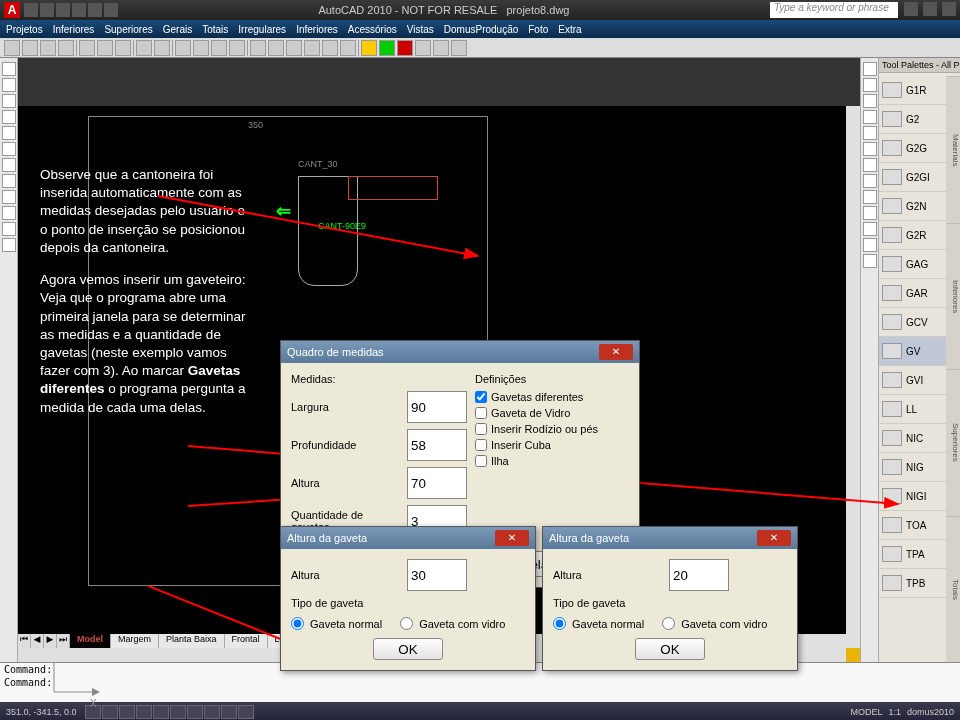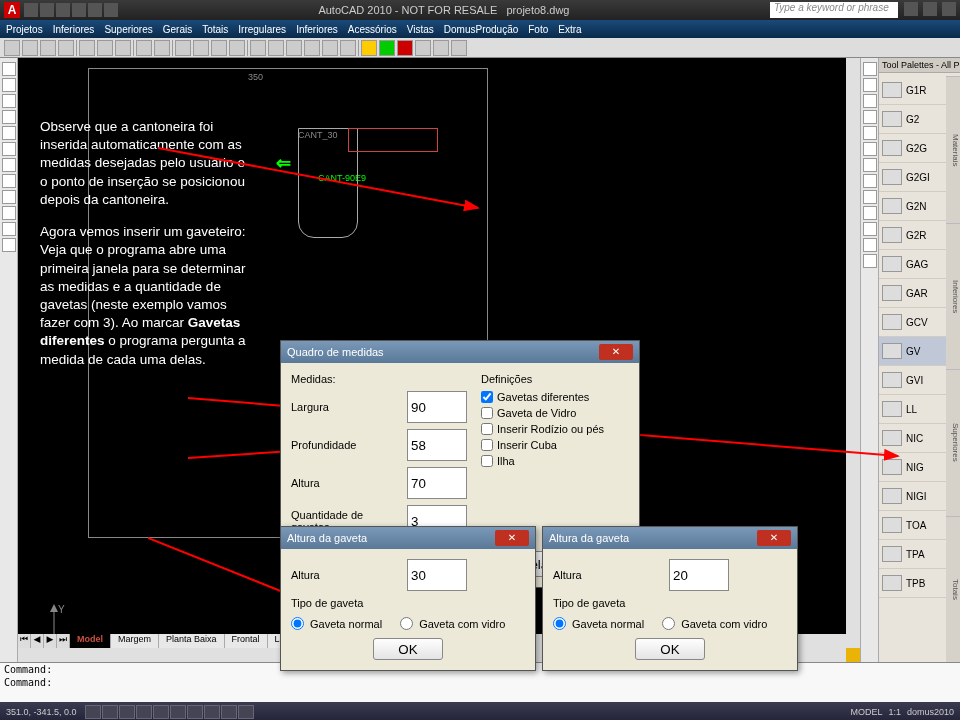--- a/index.html
+++ b/index.html
@@ -11,39 +11,39 @@
 .titlebar .appname { flex: 1; text-align: center; font-size: 11px; }
 .titlebar .search { width: 128px; height: 16px; background: #fff; color: #888; padding: 0 4px; font-style: italic; font-size: 10px; }
 .titlebar .winbtns span { display: inline-block; width: 14px; height: 14px; background: #555; margin-left: 2px; }
 .menubar { height: 18px; background: linear-gradient(#1a4a7a,#0a2a4a); display: flex; color: #fff; font-size: 10px; align-items: center; padding: 0 6px; gap: 10px; }
 .toolbar { height: 20px; background: #ddd; border-bottom: 1px solid #888; display: flex; align-items: center; padding: 0 4px; gap: 2px; }
 .toolbar span { width: 16px; height: 16px; background: #ccc; border: 1px solid #999; display: inline-block; }
 .toolbar .sep { width: 1px; background: #999; border: none; }
 .mainarea { position: relative; height: 604px; display: flex; }
 .leftbar { width: 18px; background: #e8e8e8; border-right: 1px solid #aaa; display: flex; flex-direction: column; gap: 2px; padding-top: 4px; align-items: center; }
 .leftbar span { width: 14px; height: 14px; border: 1px solid #999; background: #fff; }
-.canvas-wrap { flex: 1; position: relative; background: #eab308; }
+.canvas-wrap { flex: 1; position: relative; background: #eab308; margin-top: 48px; }
 .canvas { position: absolute; inset: 0 14px 14px 0; background: #000; }
 .scroll-v { position: absolute; right: 0; top: 0; bottom: 14px; width: 14px; background: #e0e0e0; }
 .scroll-h { position: absolute; left: 0; right: 14px; bottom: 0; height: 14px; background: #e0e0e0; }
 .rightbars { width: 18px; background: #e8e8e8; border-left: 1px solid #aaa; display: flex; flex-direction: column; gap: 2px; padding-top: 4px; align-items: center; }
 .rightbars span { width: 14px; height: 14px; border: 1px solid #999; background: #fff; }
 .palette { width: 82px; background: #e8e4dc; border-left: 1px solid #aaa; position: relative; }
 .palette-title { font-size: 9px; padding: 2px 3px; background: #d0ccc4; border-bottom: 1px solid #aaa; white-space: nowrap; overflow: hidden; }
 .palette-tabs { position: absolute; right: 0; top: 18px; width: 14px; bottom: 0; background: #d6d2ca; display: flex; flex-direction: column; }
 .palette-tabs div { flex: 1; border-top: 1px solid #bbb; writing-mode: vertical-rl; font-size: 8px; text-align: center; color: #555; }
 .palette-items { position: absolute; left: 0; right: 14px; top: 18px; bottom: 0; overflow-y: auto; }
 .pal-item { display: flex; align-items: center; gap: 4px; padding: 6px 3px; border-bottom: 1px solid #d0ccc4; font-size: 10px; }
 .pal-item .ico { width: 20px; height: 16px; background: #ddd; border: 1px solid #999; }
 .pal-item.sel { background: #c0c8d8; text-align: center; }
 .overlay-text { position: absolute; left: 22px; top: 60px; width: 210px; color: #fff; font-size: 13.5px; line-height: 1.35; z-index: 5; }
 .overlay-text p { margin-bottom: 14px; }
 .rect-outer { position: absolute; left: 70px; top: 10px; width: 400px; height: 470px; border: 1px solid #888; }
 .dim-top { position: absolute; left: 230px; top: 14px; color: #888; font-size: 9px; }
-.cant-label { position: absolute; left: 280px; top: 72px; color: #888; font-size: 9px; }
+.cant-label { position: absolute; left: 280px; top: 53px; color: #888; font-size: 9px; }
 .cant-green { position: absolute; left: 300px; top: 115px; color: #0f0; font-size: 9px; }
 .piece { position: absolute; left: 280px; top: 70px; width: 60px; height: 110px; border: 1px solid #aaa; border-radius: 0 0 16px 16px; }
 .piece-r { position: absolute; left: 330px; top: 70px; width: 90px; height: 24px; border: 1px solid #c44; }
 .green-arrow { position: absolute; left: 258px; top: 94px; color: #0f0; font-size: 18px; font-weight: bold; }
 .ucs { position: absolute; left: 26px; top: 586px; color: #888; font-size: 10px; }
 .ucs .y { position: absolute; left: 14px; top: -40px; }
 .ucs .x { position: absolute; left: 46px; top: 6px; }
 .tabs-row { position: absolute; left: 0; bottom: 0; height: 14px; right: 0; display: flex; background: #e0e0e0; font-size: 9px; }
 .tabs-row .navbtn { width: 13px; text-align: center; border-right: 1px solid #aaa; background: #ddd; }
 .tabs-row .tab { padding: 0 7px; border-right: 1px solid #aaa; background: #e8e8e8; }
@@ -61,21 +61,21 @@
 .dlg-row { display: flex; align-items: center; margin-bottom: 6px; gap: 6px; }
 .dlg-row label { width: 110px; }
 .dlg-row input[type=text] { width: 60px; height: 18px; border: 1px solid #888; padding: 15px 3px; background: #fff; }
 .fieldset-label { margin-bottom: 6px; }
 .chk { display: flex; align-items: center; gap: 4px; margin-bottom: 4px; }
 .chk input { width: 12px; height: 12px; }
 .dlg-btns { display: flex; gap: 12px; justify-content: center; margin-top: 8px; }
 .dlg-btn { min-width: 120px; height: 26px; background: linear-gradient(#fefefe,#e4e4e4); border: 1px solid #888; border-radius: 3px; }
 .dlg-btn.small { min-width: 70px; height: 22px; }
 .d1 { left: 280px; top: 340px; width: 360px; }
-.d1 .cols { display: flex; gap: 14px; }
+.d1 .cols { display: flex; gap: 8px; }
 .d1 .col { flex: 1; }
 .d2 { left: 280px; top: 526px; width: 256px; }
 .d3 { left: 542px; top: 526px; width: 256px; }
 .radios { display: flex; gap: 18px; margin: 8px 0; }
 .radios label { display: flex; align-items: center; gap: 6px; }
 svg.arrow { position: absolute; z-index: 15; pointer-events: none; }
 </style>
 </head>
 <body>
 

